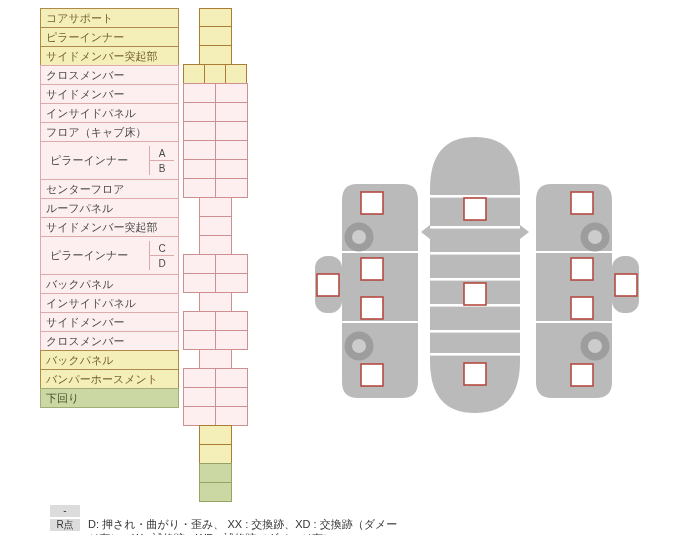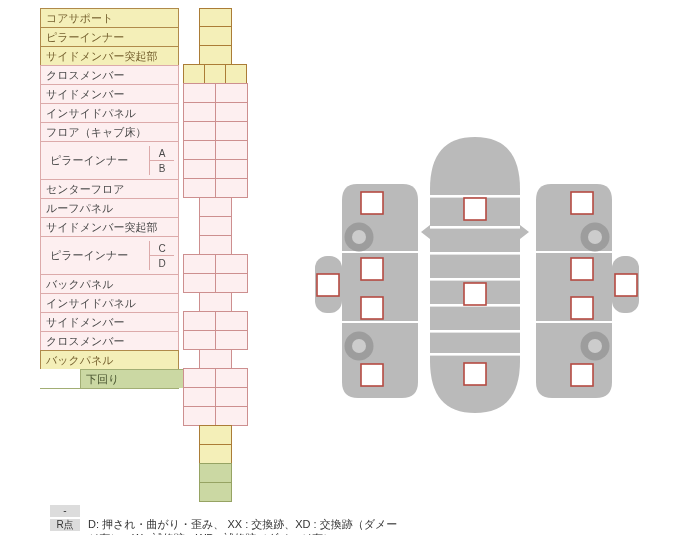--- a/index.html
+++ b/index.html
@@ -6,21 +6,21 @@
   body{width:692px;height:535px;position:relative;overflow:hidden;
        font-family:"Liberation Sans","DejaVu Sans",sans-serif;}
   .stage{position:absolute;left:0;top:0;width:692px;height:535px;}
 
   
   .labels{position:absolute;left:40px;top:8px;width:139px;border-bottom:1px solid var(--green-border);}
   .lrow{box-sizing:border-box;width:139px;height:19px;border:1px solid;border-bottom:none;
         display:flex;align-items:center;padding-left:5px;font-size:11px;white-space:nowrap;}
   .lrow.yellow{background:var(--yellow-bg);border-color:var(--yellow-border);color:var(--yellow-text);}
   .lrow.pink{background:var(--pink-bg);border-color:var(--pink-border);color:var(--pink-text);}
-  .lrow.green{background:var(--green-bg);border-color:var(--green-border);color:var(--green-text);margin-left:40px;}
+  .lrow.green{background:var(--green-bg);border-color:var(--green-border);color:var(--green-text);}
   .lrow.group{height:38px;padding:4px;}
   .g-label{flex:1;display:flex;align-items:center;padding-left:5px;}
   .g-subs{width:24px;height:100%;border-left:1px solid;border-color:inherit;display:flex;flex-direction:column;}
   .g-sub{flex:1;display:flex;align-items:center;justify-content:center;font-size:10px;}
   .g-sub + .g-sub{border-top:1px solid;border-color:inherit;}
 
   
   .cells{position:absolute;left:182px;top:8px;width:66px;}
   .crow{height:19px;display:flex;justify-content:center;}
   .crow:not(:first-child){height:20px;margin-top:-1px;}
@@ -74,20 +74,21 @@
         <div class="g-subs">
           <div class="g-sub">C</div>
           <div class="g-sub">D</div>
         </div>
       </div>
       <div class="lrow pink">バックパネル</div>
       <div class="lrow pink">インサイドパネル</div>
       <div class="lrow pink">サイドメンバー</div>
       <div class="lrow pink">クロスメンバー</div>
       <div class="lrow yellow">バックパネル</div>
+      <div class="lrow yellow">バンパーホースメント</div>
       <div class="lrow green">下回り</div>
     </div>
   <div class="cells">
       <div class="crow">
         <div class="cbox yellow"></div>
       </div>
       <div class="crow">
         <div class="cbox yellow"></div>
       </div>
       <div class="crow">

